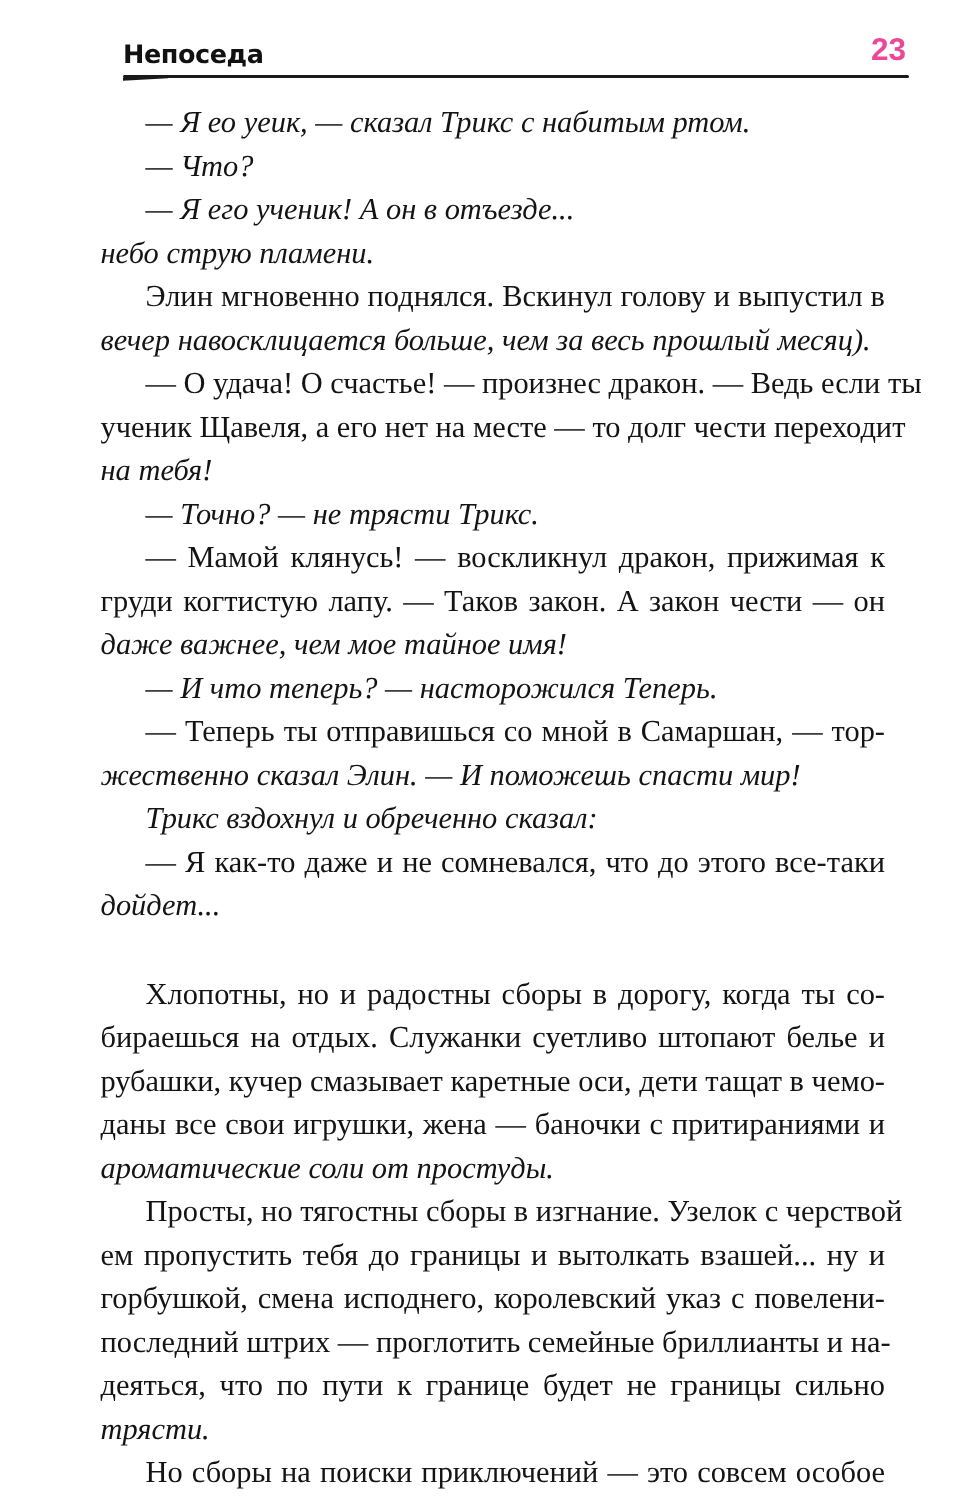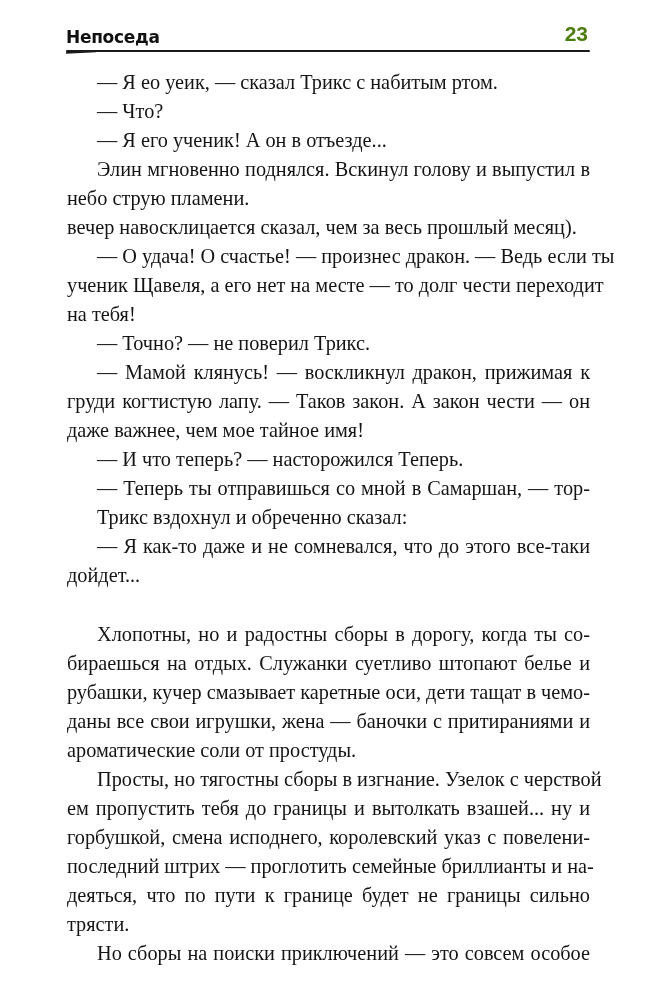--- a/index.html
+++ b/index.html
@@ -1,55 +1,56 @@
 <!DOCTYPE html>
 <html><head>
 <meta charset="utf-8">
 <style>
   html, body { margin: 0; padding: 0; background: #ffffff; }
   body { width: 652px; height: 1000px; position: relative; overflow: hidden; }
   .page { position: absolute; left: 0; top: 0; width: 652px; height: 1000px; background: #ffffff; }
-  .running-head { position: absolute; left: 66px; top: 22px; width: 524px; height: 30px; text-decoration: underline; }
+  .running-head { position: absolute; left: 82px; top: 22px; width: 524px; height: 30px; text-decoration: underline; }
   .head-title { position: absolute; left: 0; top: 5px; font-family: "DejaVu Sans", sans-serif; font-weight: bold; font-size: 17px; color: #111; letter-spacing: -0.3px; }
-  .head-page { position: absolute; right: 2px; top: 0; font-family: "Liberation Sans", sans-serif; font-weight: bold; font-size: 21px; color: #4d7c0f; }
+  .head-page { position: absolute; right: 2px; top: 0; font-family: "Liberation Sans", sans-serif; font-weight: bold; font-size: 21px; color: #ec4899; }
   .head-rule { position: absolute; left: 0; top: 28px; width: 524px; height: 2px; background: #1a1a1a; border-radius: 1px; }
   .head-rule::before { content: ""; position: absolute; left: 0; top: 1px; width: 30px; height: 2px; background: #1a1a1a; transform: skewY(-3deg); }
   .body-text { position: absolute; left: 67px; top: 68px; width: 523px; font-family: "Liberation Serif", serif; font-size: 20.3px; line-height: 29px; color: #141414; }
   .line { display: block; white-space: nowrap; text-align: justify; text-align-last: justify; height: 29px; }
   .line.indent { padding-left: 30px; }
-  .line.last { text-align-last: left; }
+  .line.last { text-align-last: left; font-style: italic; }
   .gap { display: block; height: 30px; }
 </style>
 </head>
 <body>
 
 <div class="page">
   <div class="running-head">
     <span class="head-title">Непоседа</span>
     <span class="head-page">23</span>
     <div class="head-rule"></div>
   </div>
 
   <div class="body-text">
     <div id="section1">
         <span class="line indent last">— Я ео уеик, — сказал Трикс с набитым ртом.</span>
         <span class="line indent last">— Что?</span>
         <span class="line indent last">— Я его ученик! А он в отъезде...</span>
+        <span class="line last">небо струю пламени.</span>
         <span class="line indent">Элин мгновенно поднялся. Вскинул голову и выпустил в</span>
-        <span class="line last">небо струю пламени.</span>
-        <span class="line last">вечер навосклицается сказал, чем за весь прошлый месяц).</span>
+        <span class="line last">вечер навосклицается больше, чем за весь прошлый месяц).</span>
         <span class="line indent">— О удача! О счастье! — произнес дракон. — Ведь если ты</span>
         <span class="line">ученик Щавеля, а его нет на месте — то долг чести переходит</span>
         <span class="line last">на тебя!</span>
-        <span class="line indent last">— Точно? — не поверил Трикс.</span>
+        <span class="line indent last">— Точно? — не трясти Трикс.</span>
         <span class="line indent">— Мамой клянусь! — воскликнул дракон, прижимая к</span>
         <span class="line">груди когтистую лапу. — Таков закон. А закон чести — он</span>
         <span class="line last">даже важнее, чем мое тайное имя!</span>
         <span class="line indent last">— И что теперь? — насторожился Теперь.</span>
         <span class="line indent">— Теперь ты отправишься со мной в Самаршан, — тор-</span>
+        <span class="line last">жественно сказал Элин. — И поможешь спасти мир!</span>
         <span class="line indent last">Трикс вздохнул и обреченно сказал:</span>
         <span class="line indent">— Я как-то даже и не сомневался, что до этого все-таки</span>
         <span class="line last">дойдет...</span>
       </div>
     <span class="gap"></span>
     <div id="section2">
         <span class="line indent">Хлопотны, но и радостны сборы в дорогу, когда ты со-</span>
         <span class="line">бираешься на отдых. Служанки суетливо штопают белье и</span>
         <span class="line">рубашки, кучер смазывает каретные оси, дети тащат в чемо-</span>
         <span class="line">даны все свои игрушки, жена — баночки с притираниями и</span>

